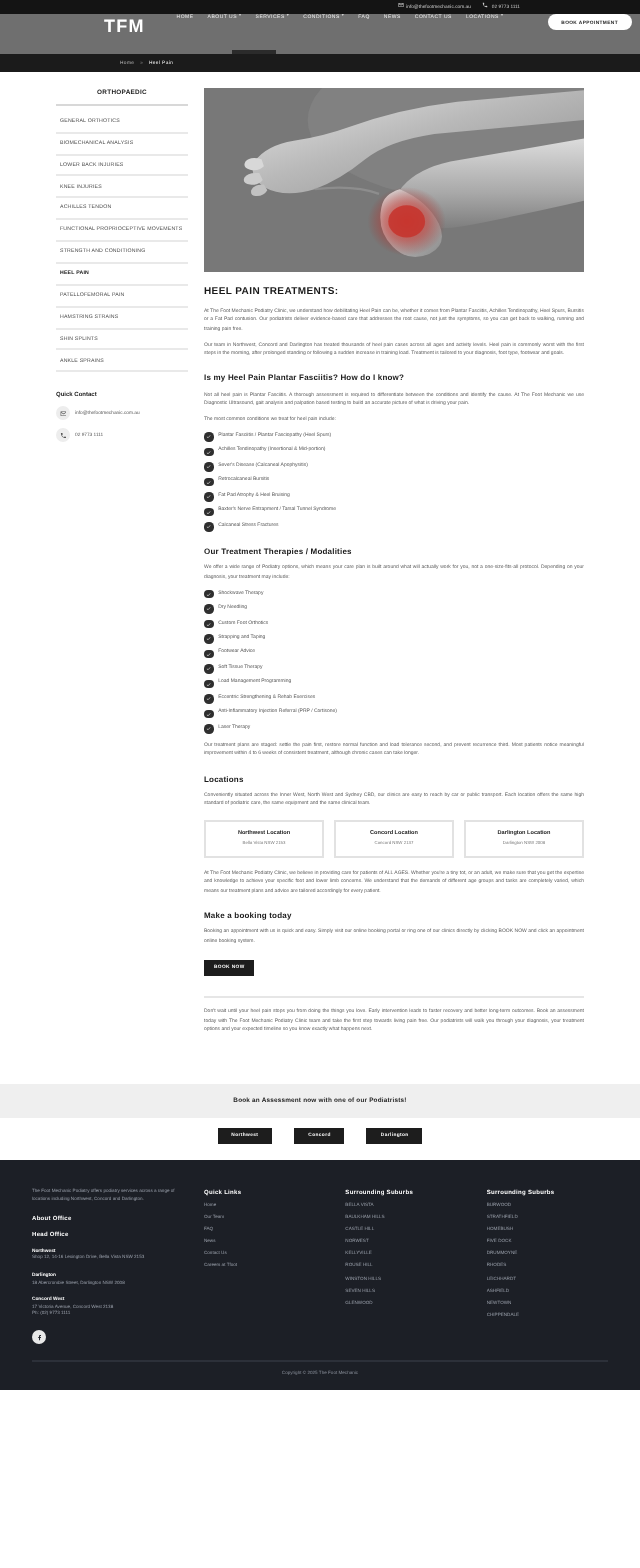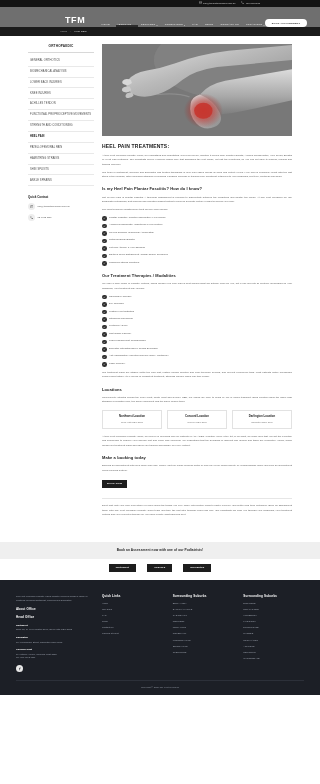--- a/index.html
+++ b/index.html
@@ -25,22 +25,22 @@
     gap: 6px;
   }
   .topbar-item { display: flex; align-items: center; gap: 1.5px; color: #cfcfcf; font-size: 2.4px; }
   .topbar-item svg { width: 3px; height: 3px; fill: #cfcfcf; }
 
   
   .navwrap {
     background: #6f6f6f;
     height: 20px;
     display: flex;
-    align-items: flex-end;
-    padding: 0 17px;
+    align-items: flex-start;
+    padding: 0 4px;
     position: relative;
   }
   .logo {
     color: #fff;
     font-weight: bold;
     font-size: 9px;
     letter-spacing: 0.6px;
     margin-left: 48px;
     margin-right: 16px;
   }

